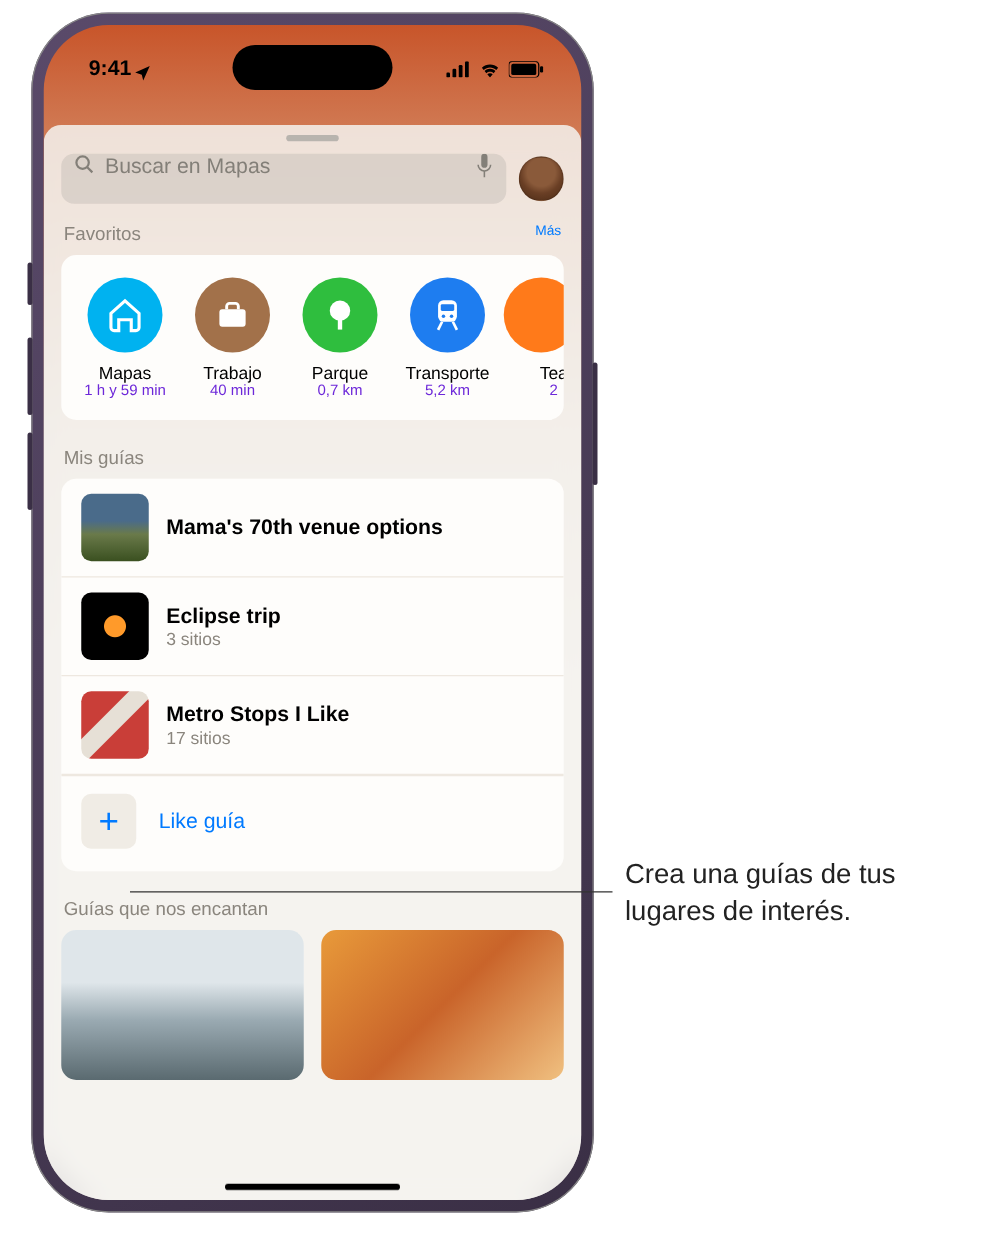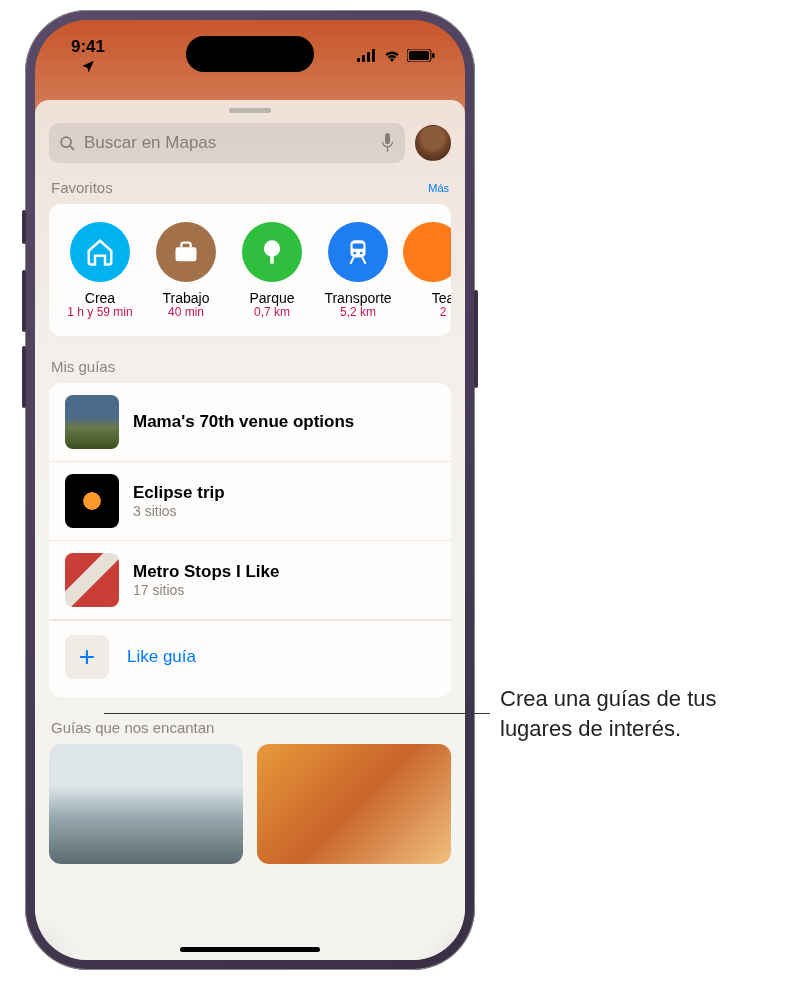--- a/index.html
+++ b/index.html
@@ -48,21 +48,21 @@
     height: 56px;
     display: flex;
     justify-content: space-between;
     align-items: center;
     padding: 14px 30px 0 36px;
     color: #000;
     font-weight: 600;
     font-size: 17px;
     z-index: 40;
   }
-  .status-left { display: flex; align-items: center; gap: 2px; flex-direction: column; }
+  .status-left { display: flex; align-items: flex-end; gap: 2px; }
   .status-right { display: flex; align-items: center; gap: 6px; }
   .sheet {
     position: absolute;
     top: 80px;
     left: 0;
     right: 0;
     bottom: 0;
     background: rgba(245,243,240,0.85);
     backdrop-filter: blur(10px);
     border-top-left-radius: 14px;
@@ -82,36 +82,35 @@
     align-items: center;
     gap: 10px;
     margin-bottom: 16px;
   }
   .search-field {
     flex: 1;
     height: 40px;
     background: rgba(180,175,170,0.35);
     border-radius: 10px;
     display: flex;
-    align-items: center;
+    align-items: flex-start;
     padding: 0 10px;
     gap: 8px;
   }
   .search-placeholder { color: #837f78; font-size: 17px; flex: 1; }
   .avatar {
     width: 36px;
     height: 36px;
     border-radius: 50%;
     background: radial-gradient(circle at 50% 35%, #8a5a3a 0 40%, #6a3f25 60%, #4a2a15 100%);
     border: 1px solid rgba(0,0,0,0.1);
   }
   .section-header {
     display: flex;
     justify-content: space-between;
-    align-items: center;
     padding: 0 2px 8px 2px;
   }
   .section-title { color: #8a857d; font-size: 15px; font-weight: 500; }
   .section-more { color: #007aff; font-size: 11px; }
   .card {
     background: #fefdfb;
     border-radius: 12px;
     margin-bottom: 22px;
     overflow: hidden;
   }
@@ -128,21 +127,21 @@
     align-items: center;
     text-align: center;
   }
   .fav-circle {
     width: 60px; height: 60px; border-radius: 50%;
     display: flex; align-items: center; justify-content: center;
     margin-bottom: 8px;
     color: #fff;
   }
   .fav-label { font-size: 14px; color: #000; line-height: 1.15; }
-  .fav-sub { font-size: 12px; color: #be185d; line-height: 1.15; }
+  .fav-sub { font-size: 12px; color: #6d28d9; line-height: 1.15; }
   .guide-item {
     display: flex;
     align-items: center;
     gap: 14px;
     padding: 12px 16px;
     border-bottom: 1px solid #eee8e0;
   }
   .guide-item:last-of-type { border-bottom: none; }
   .guide-thumb {
     width: 54px; height: 54px; border-radius: 8px; flex-shrink: 0;
@@ -252,21 +251,21 @@
 
       <div class="card">
         <div class="fav-row">
 
           <div class="fav-item">
             <div class="fav-circle" style="background:#00b2f0">
               <svg width="30" height="30" viewBox="0 0 24 24" fill="none" stroke="#fff" stroke-width="2">
                   <path d="M3 11l9-8 9 8v9a2 2 0 01-2 2h-3v-7h-8v7H5a2 2 0 01-2-2v-9z"></path>
                 </svg>
             </div>
-            <span class="fav-label">Crea</span>
+            <span class="fav-label">Mapas</span>
             <span class="fav-sub">1 h y 59 min</span>
           </div>
 
           <div class="fav-item">
             <div class="fav-circle" style="background:#a2714a">
               <svg width="28" height="28" viewBox="0 0 24 24" fill="#fff">
                   <rect x="3" y="8" width="18" height="12" rx="2"></rect>
                   <path d="M8 8V6a2 2 0 012-2h4a2 2 0 012 2v2" fill="none" stroke="#fff" stroke-width="2"></path>
                 </svg>
             </div>

